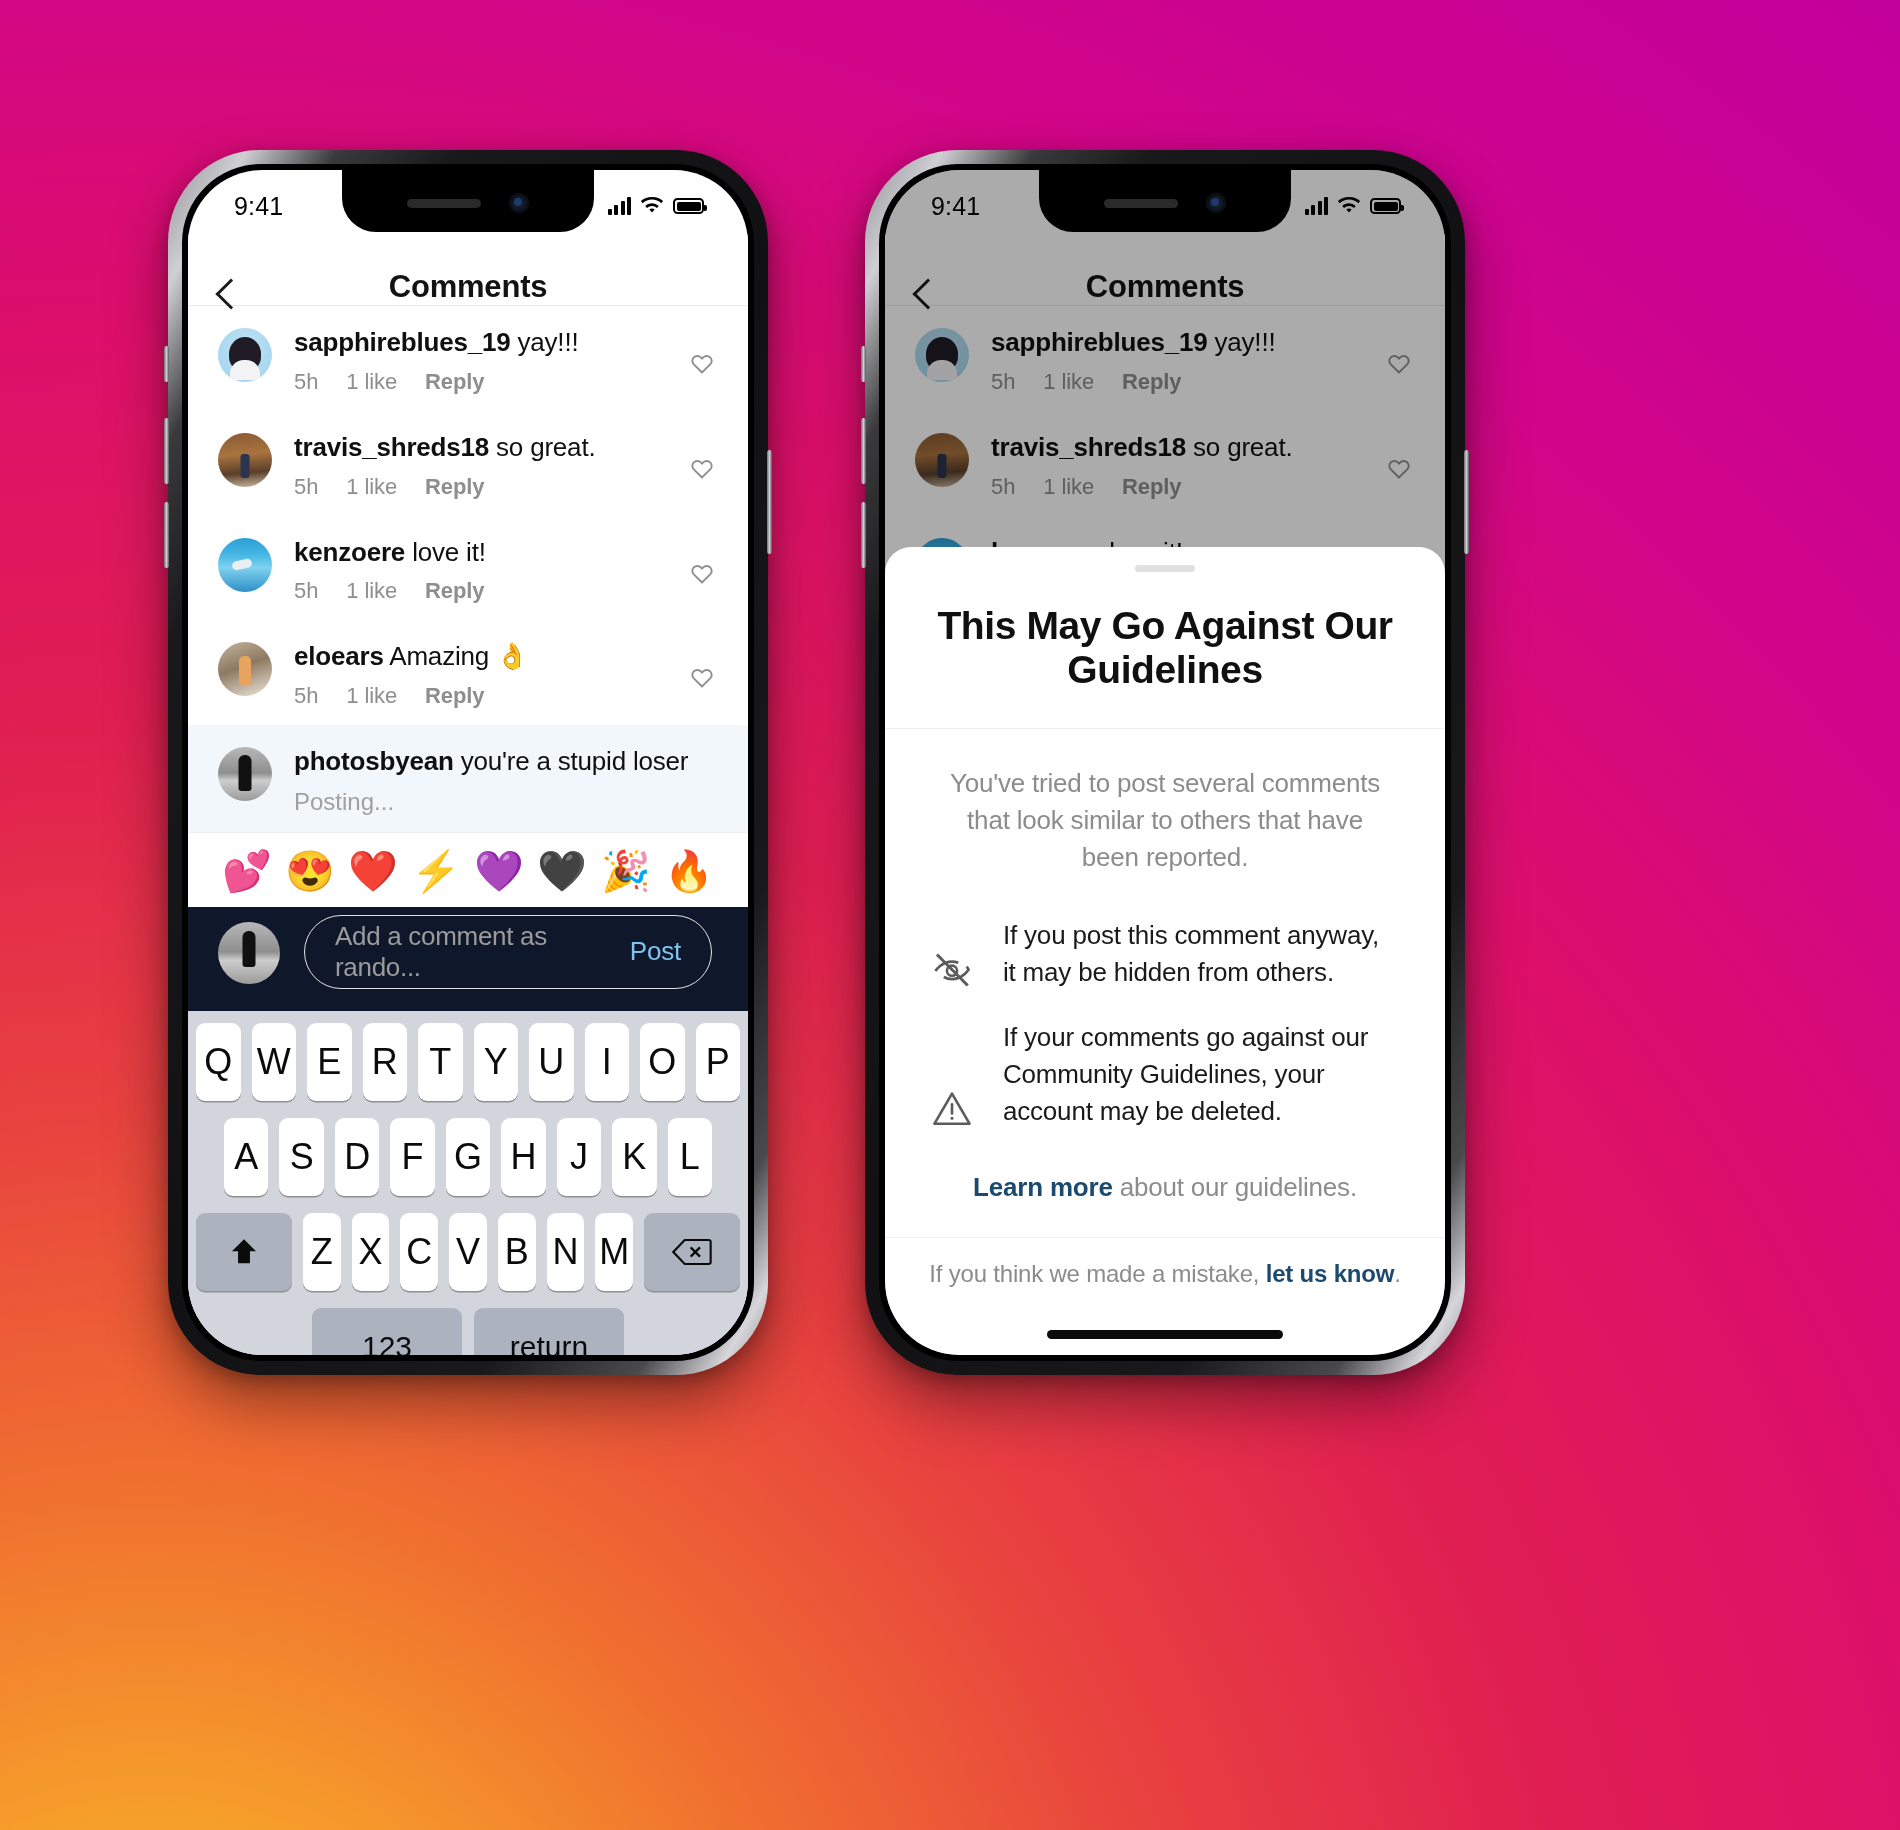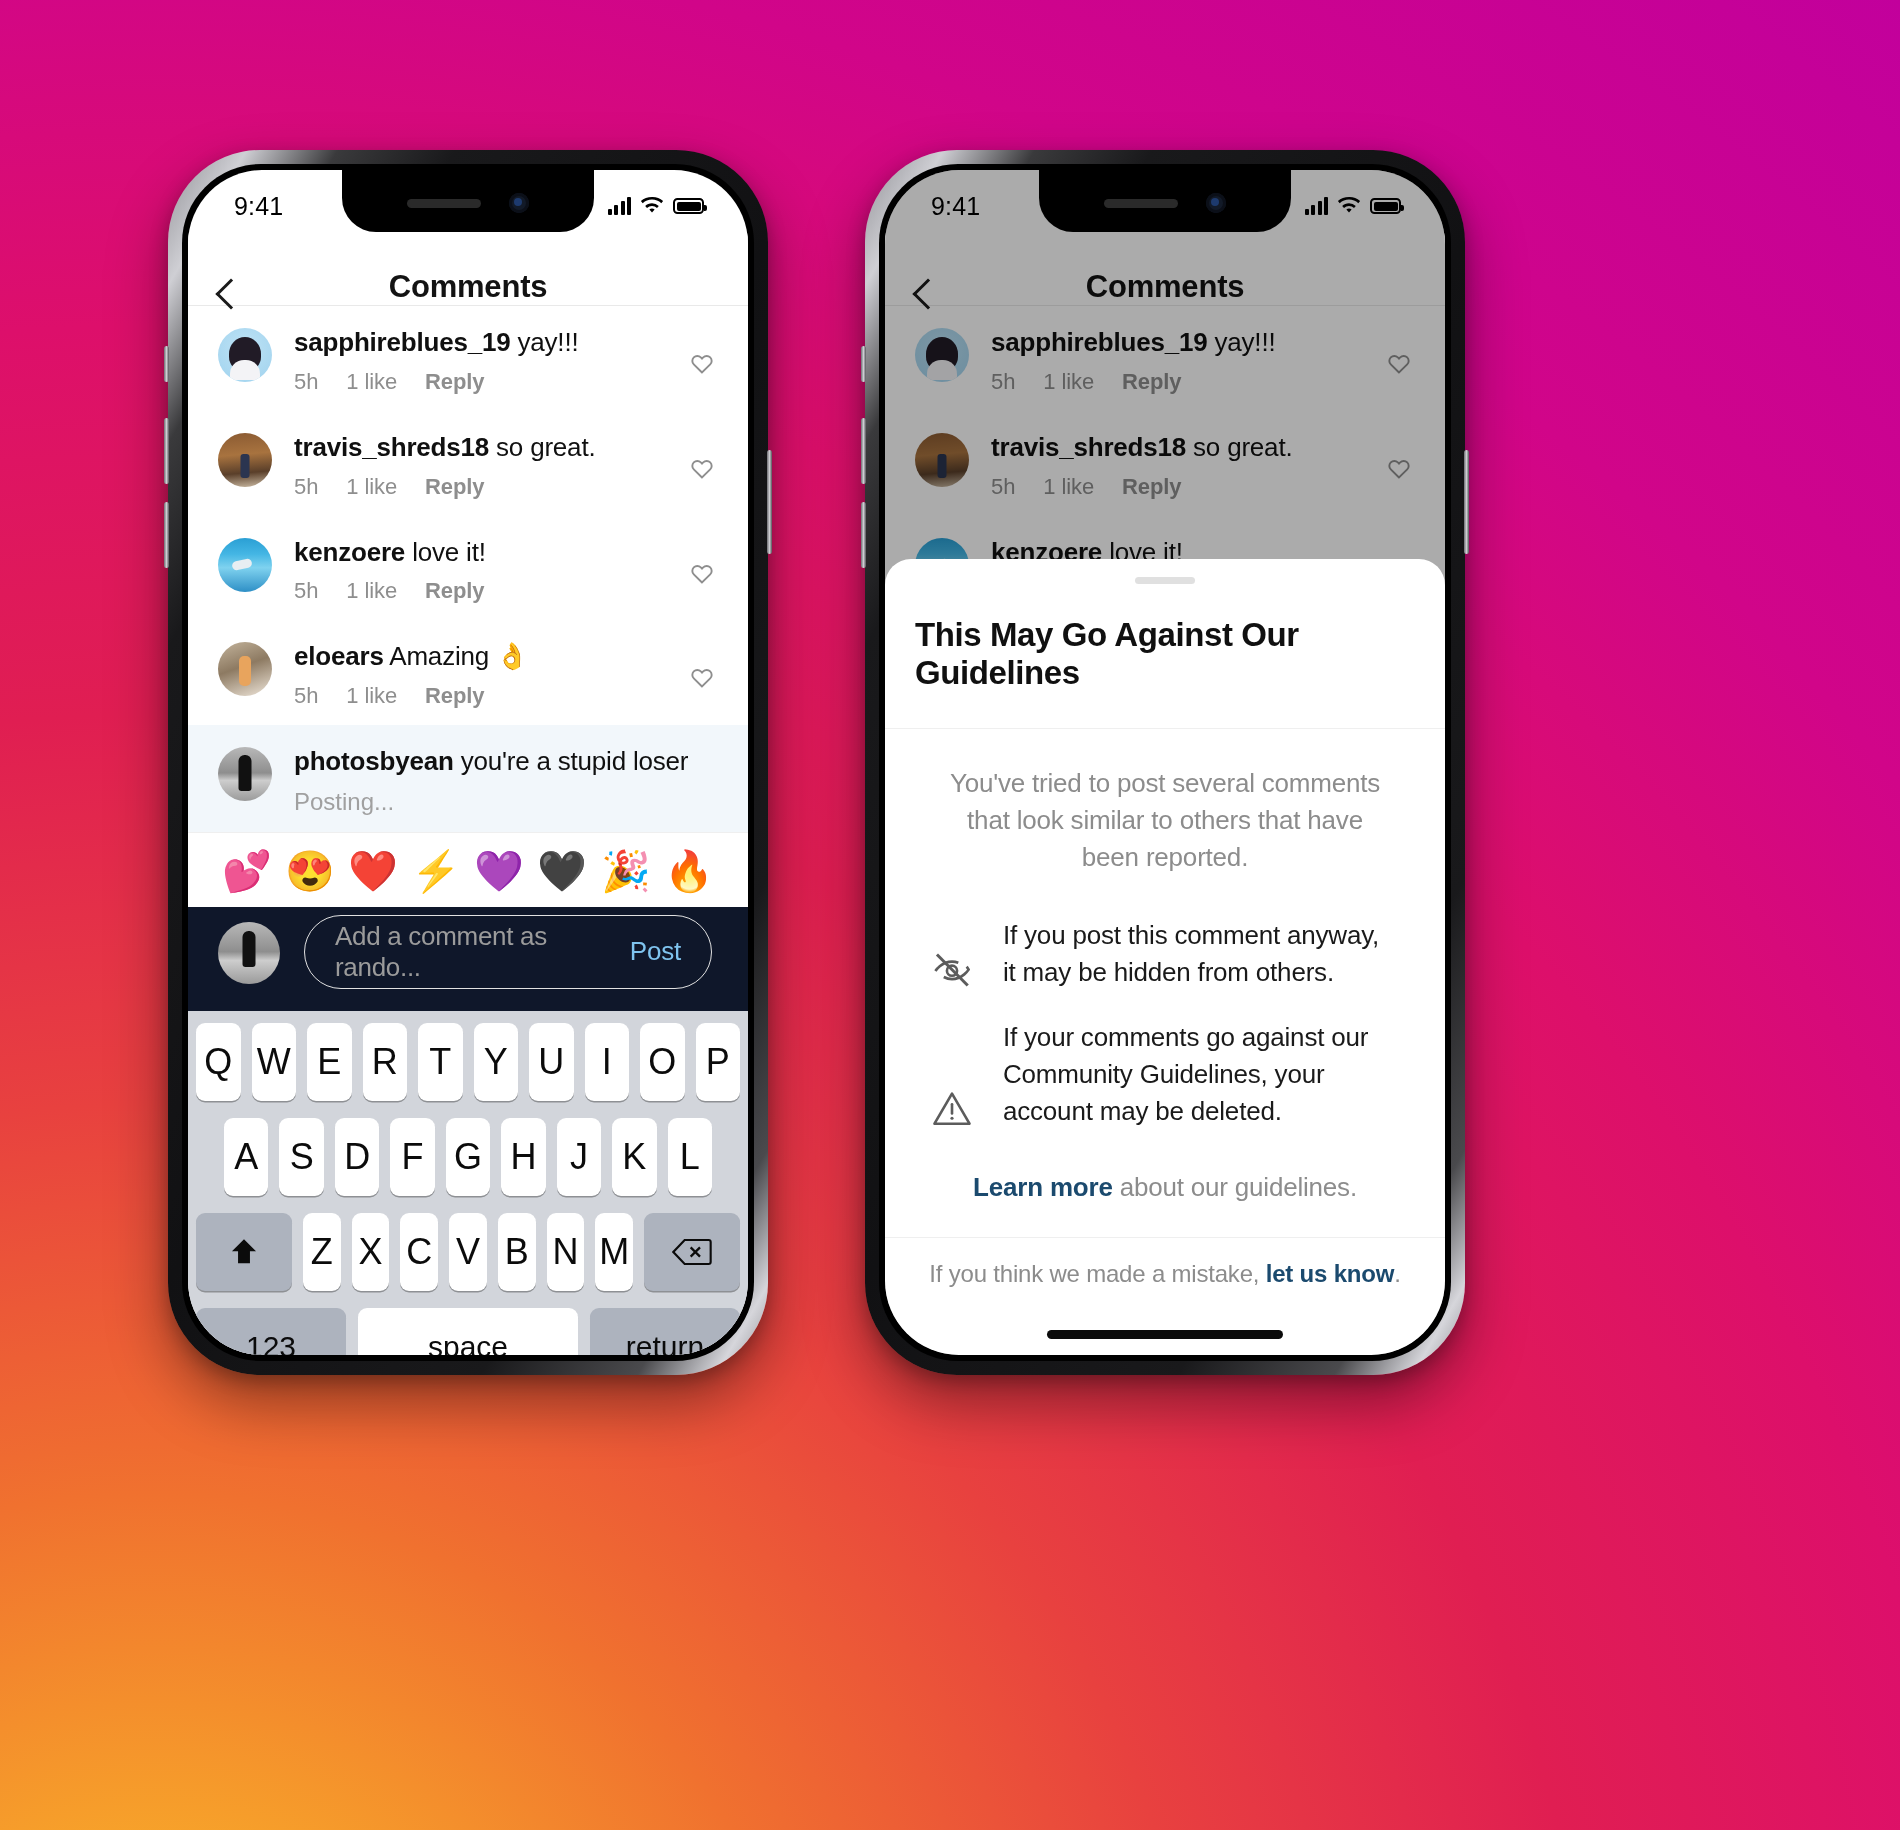--- a/index.html
+++ b/index.html
@@ -147,21 +147,21 @@
   .key.ret  { flex:0 0 150px; background:#adb3be; font-size:30px;}
 
   
   .dim-overlay { position:absolute; inset:0; background:rgba(0,0,0,.33); z-index:20; }
   .modal {
     position:absolute; left:0; right:0; bottom:0; z-index:25;
     background:#fff; border-radius:26px 26px 74px 74px;
   }
   .modal-grabber { width:60px; height:7px; border-radius:4px; background:#e0e0e0;
     margin:18px auto 0 auto; }
-  .modal-title { text-align:left; font-size:33px; font-weight:700; color:#101010;
+  .modal-title { text-align:center; font-size:39px; font-weight:700; color:#101010;
     padding:32px 30px 36px 30px; letter-spacing:-.4px; border-bottom:1px solid #efefef;}
   .modal-sub { text-align:center; font-size:26px; line-height:1.42; color:#8c8c8c;
     padding:36px 62px 28px 62px; letter-spacing:-.2px;}
   .modal-item { display:flex; align-items:flex-end; padding:14px 54px 14px 46px; gap:30px;}
   .modal-item .mi-icon { flex:0 0 42px; width:42px; height:42px; margin-top:4px;}
   .modal-item .mi-icon svg { width:100%; height:100%; display:block;}
   .modal-item .mi-text { font-size:26px; line-height:1.42; color:#1a1a1a; letter-spacing:-.2px;}
   .modal-learn { text-align:center; font-size:26px; color:#8c8c8c; padding:28px 30px 34px 30px;
     border-bottom:1px solid #efefef; letter-spacing:-.2px;}
   .modal-learn b { color:#1b4a6e; font-weight:700; }
@@ -355,21 +355,20 @@
           <div class="key">M</div>
           <div class="key del">
             <svg width="40" height="30" viewBox="0 0 30 22" fill="none" stroke="#0b0b0b" stroke-width="1.6">
               <path d="M9.5 2h18a1.5 1.5 0 0 1 1.5 1.5v15A1.5 1.5 0 0 1 27.5 20h-18L1 11z"></path>
               <path d="M14 7.5l7 7M21 7.5l-7 7" stroke-width="1.7"></path>
             </svg>
           </div>
         </div>
         <div class="krow r4">
           <div class="key num">123</div>
-          <div class="key space">space</div>
           <div class="key ret">return</div>
         </div>
 
       </div>
 
     </div>
   </div>
 </div>
 
 <div class="phone" style="left:865px; top:150px;">

